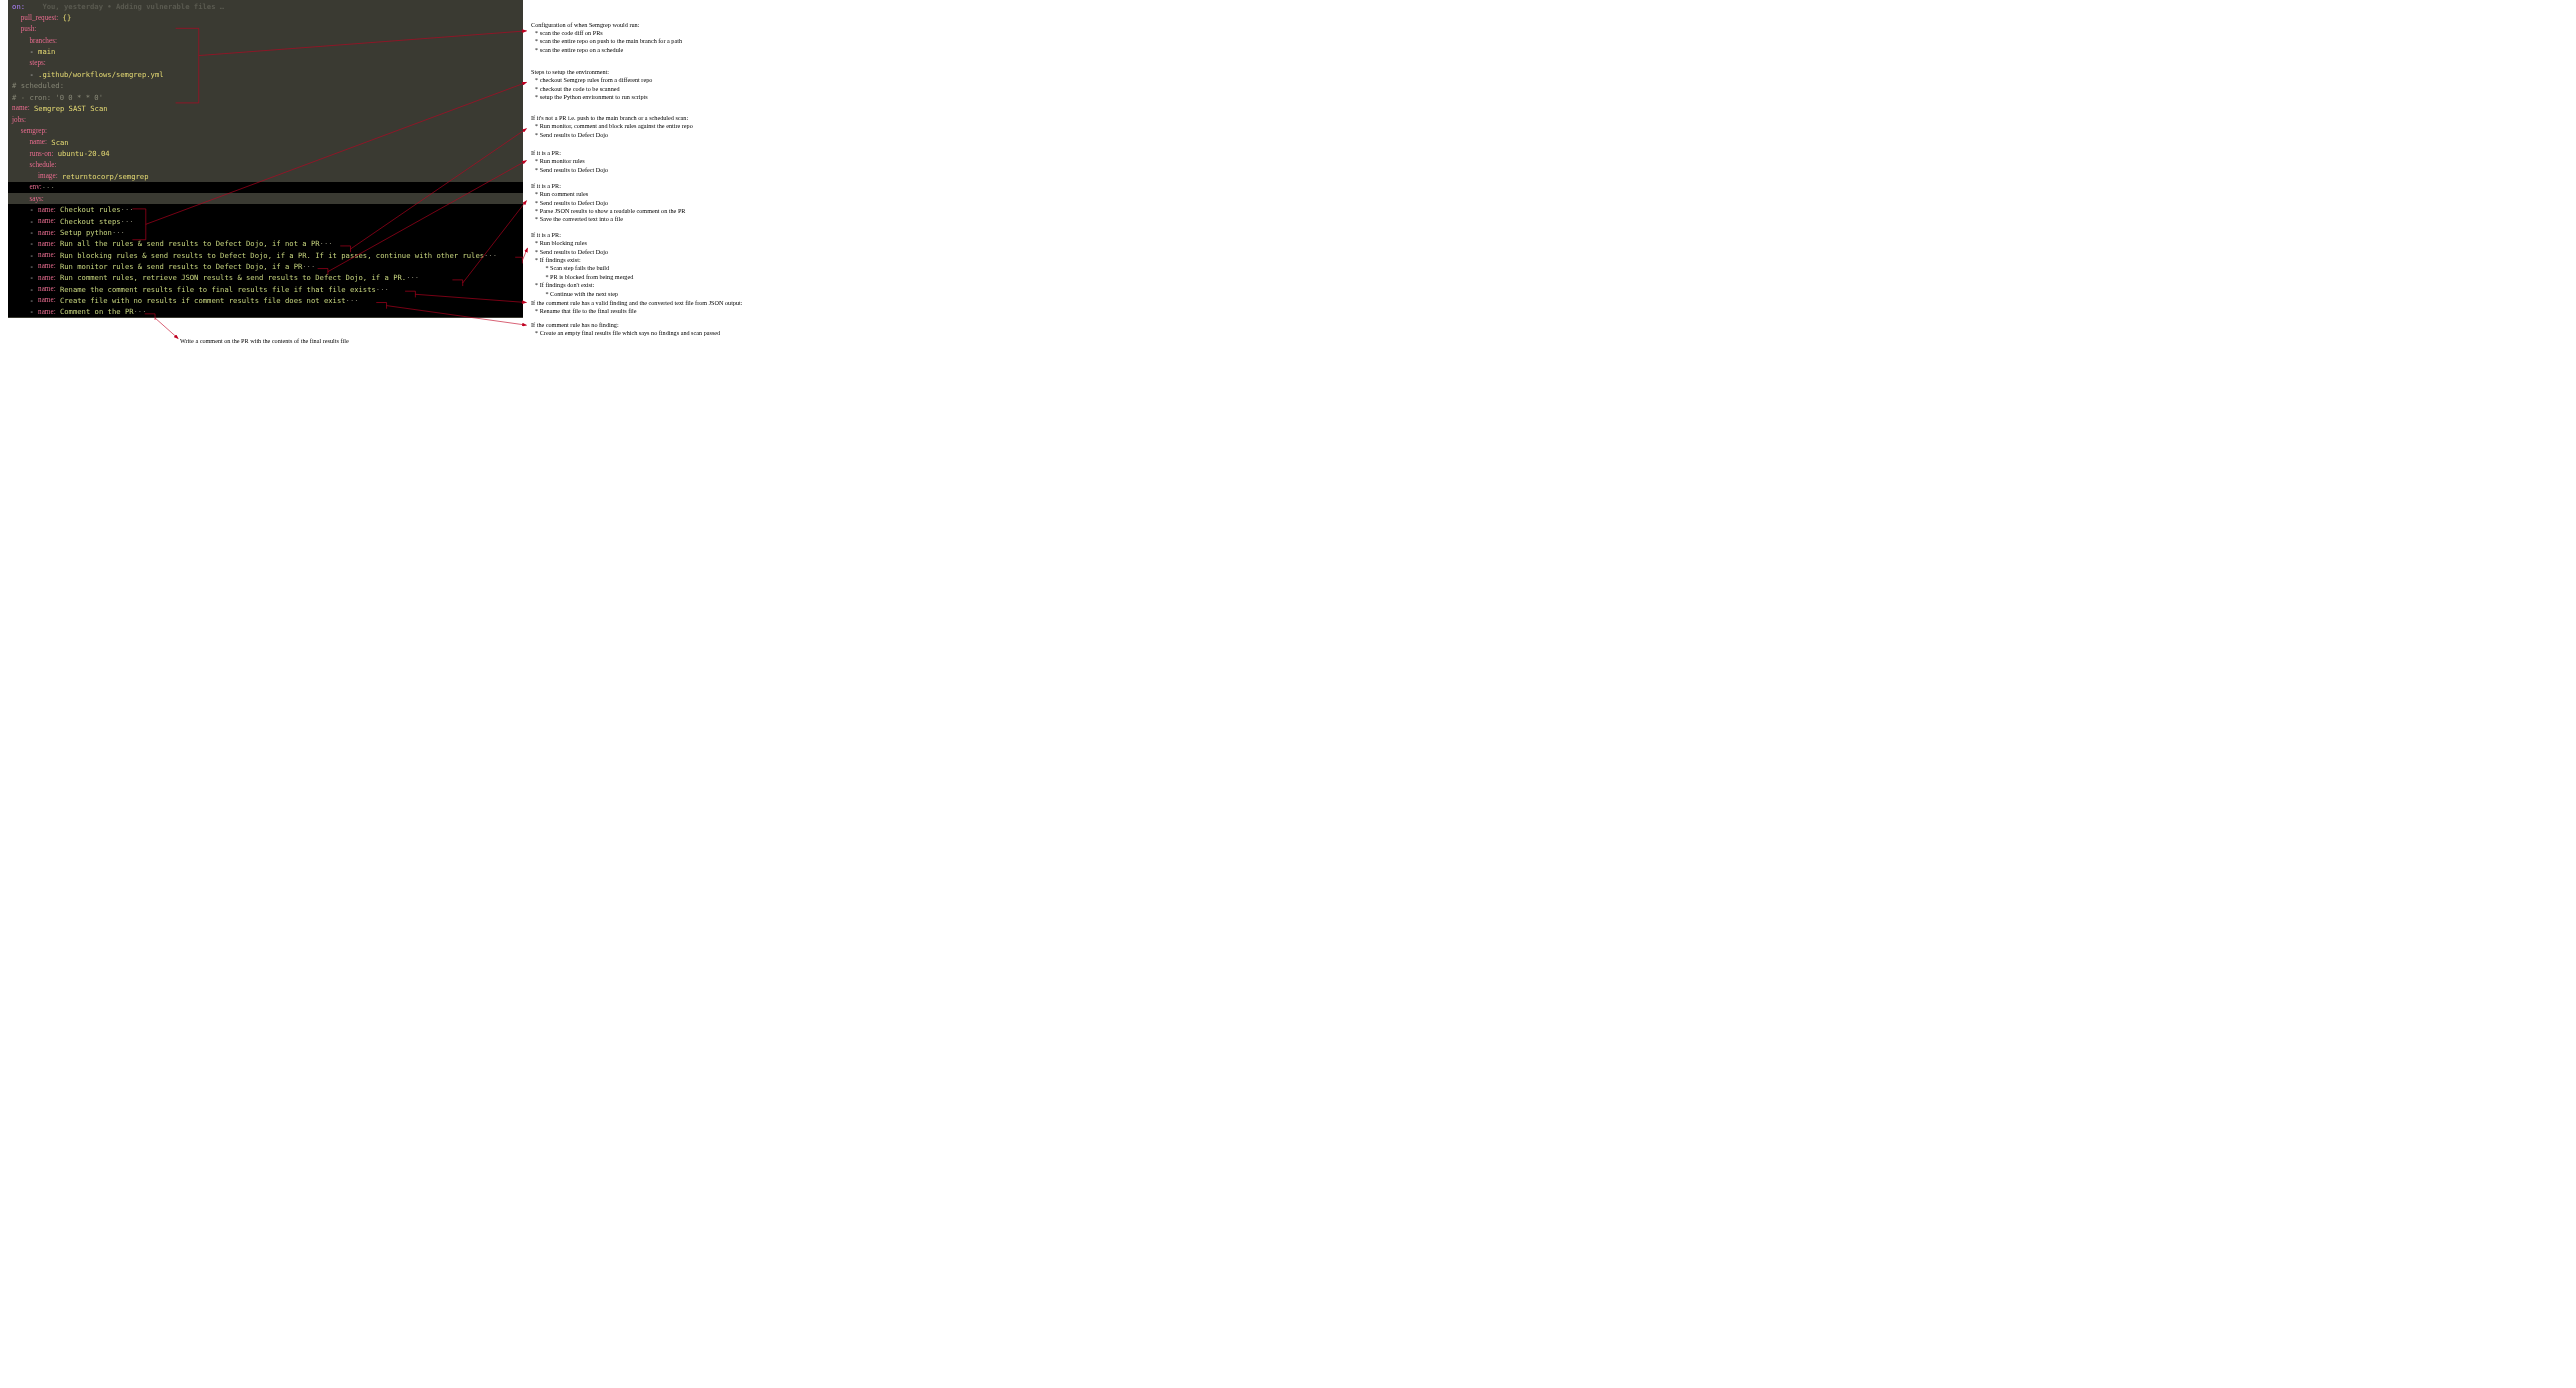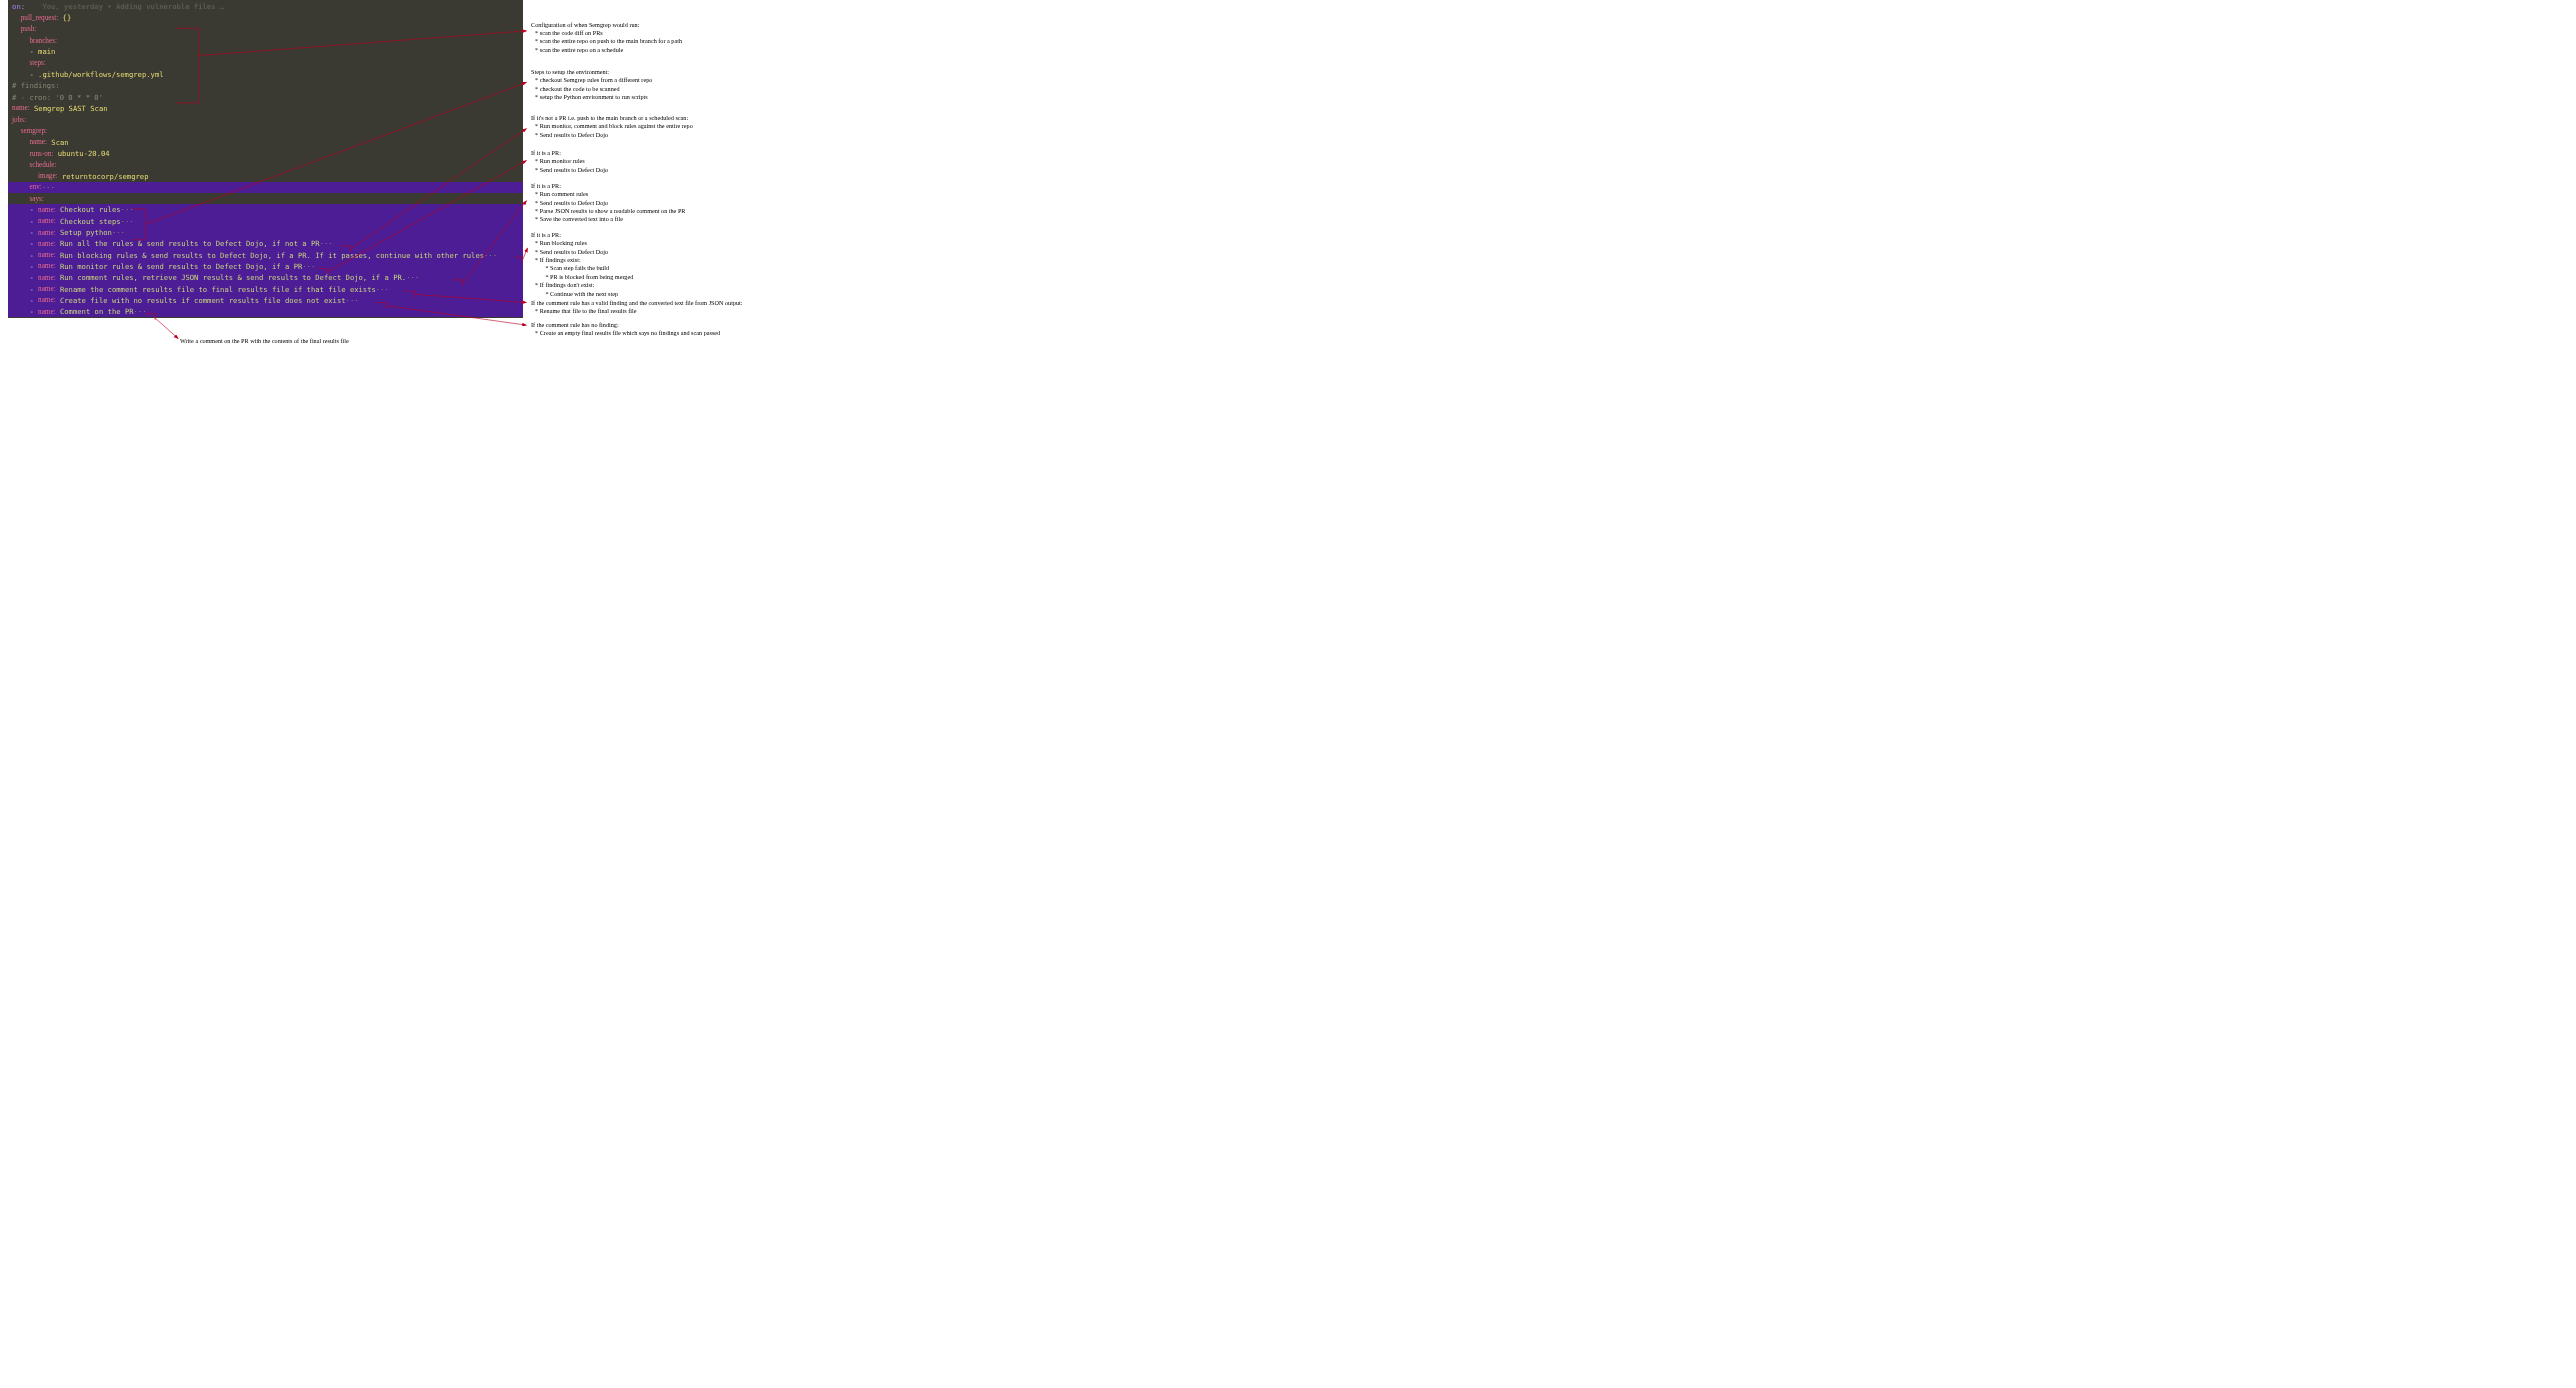--- a/index.html
+++ b/index.html
@@ -30,21 +30,21 @@
 .code-line {
   display: flex;
   align-items: center;
   height: 11.3px;
   padding-left: 4.1px;
   white-space: pre;
   color: #d4d4d4;
 }
 
 .code-line.highlighted {
-  background: #4c1d95;
+  background: #000000;
 }
 
 .tok-key { color: #e86c8f; font-family: Liberation Serif, serif; }
 .tok-key-alt { color: #ae81ff; }
 .tok-name { color: #c8d67f; }
 .tok-comment { color: #888877; }
 .tok-yellow { color: #e6db74; }
 .tok-dash { color: #d4d4d4; }
 .tok-blame { color: #5a5a50; font-weight: bold; }
 .tok-dots { color: #888877; }
@@ -98,21 +98,21 @@
 <body>
 
 <div class="editor-pane">
   <div class="code-line"><span class="tok-key-alt">on</span><span class="tok-key-alt">:</span><span>    </span><span class="tok-blame">You, yesterday • Adding vulnerable files …</span></div>
   <div class="code-line"><span>  </span><span class="tok-key">pull_request</span><span class="tok-key">:</span><span class="tok-yellow"> {}</span></div>
   <div class="code-line"><span>  </span><span class="tok-key">push</span><span class="tok-key">:</span></div>
   <div class="code-line"><span>    </span><span class="tok-key">branches</span><span class="tok-key">:</span></div>
   <div class="code-line"><span>    </span><span class="tok-dash">- </span><span class="tok-yellow">main</span></div>
   <div class="code-line"><span>    </span><span class="tok-key">steps</span><span class="tok-key">:</span></div>
   <div class="code-line"><span>    </span><span class="tok-dash">- </span><span class="tok-yellow">.github/workflows/semgrep.yml</span></div>
-  <div class="code-line"><span class="tok-comment"># findings:</span></div>
+  <div class="code-line"><span class="tok-comment"># scheduled:</span></div>
   <div class="code-line"><span class="tok-comment"># - cron: '0 0 * * 0'</span></div>
   <div class="code-line"><span class="tok-key">name</span><span class="tok-key">:</span><span class="tok-yellow"> Semgrep SAST Scan</span></div>
   <div class="code-line"><span class="tok-key">jobs</span><span class="tok-key">:</span></div>
   <div class="code-line"><span>  </span><span class="tok-key">semgrep</span><span class="tok-key">:</span></div>
   <div class="code-line"><span>    </span><span class="tok-key">name</span><span class="tok-key">:</span><span class="tok-yellow"> Scan</span></div>
   <div class="code-line"><span>    </span><span class="tok-key">runs-on</span><span class="tok-key">:</span><span class="tok-yellow"> ubuntu-20.04</span></div>
   <div class="code-line"><span>    </span><span class="tok-key">schedule</span><span class="tok-key">:</span></div>
   <div class="code-line"><span>      </span><span class="tok-key">image</span><span class="tok-key">:</span><span class="tok-yellow"> returntocorp/semgrep</span></div>
   <div class="code-line highlighted"><span>    </span><span class="tok-key">env</span><span class="tok-key">:</span><span class="tok-dots">···</span></div>
   <div class="code-line"><span>    </span><span class="tok-key">says</span><span class="tok-key">:</span></div>

